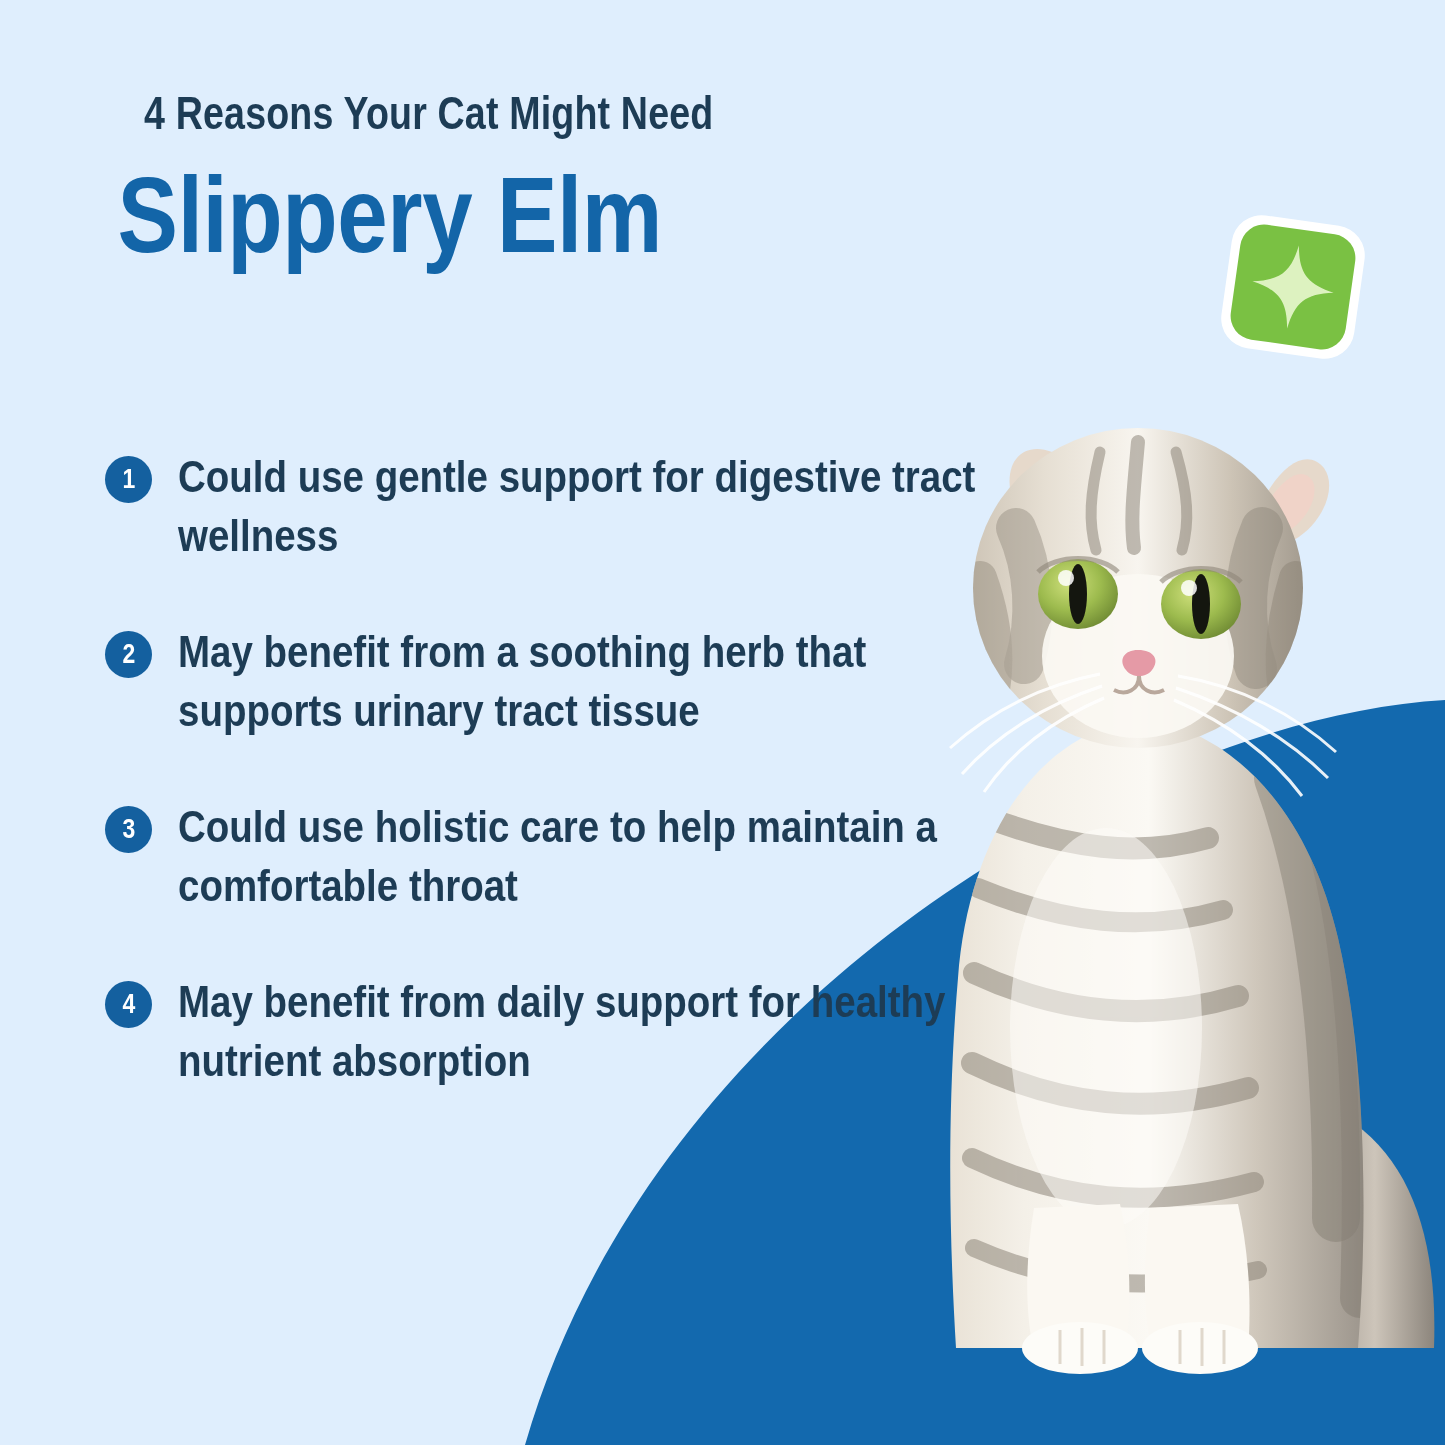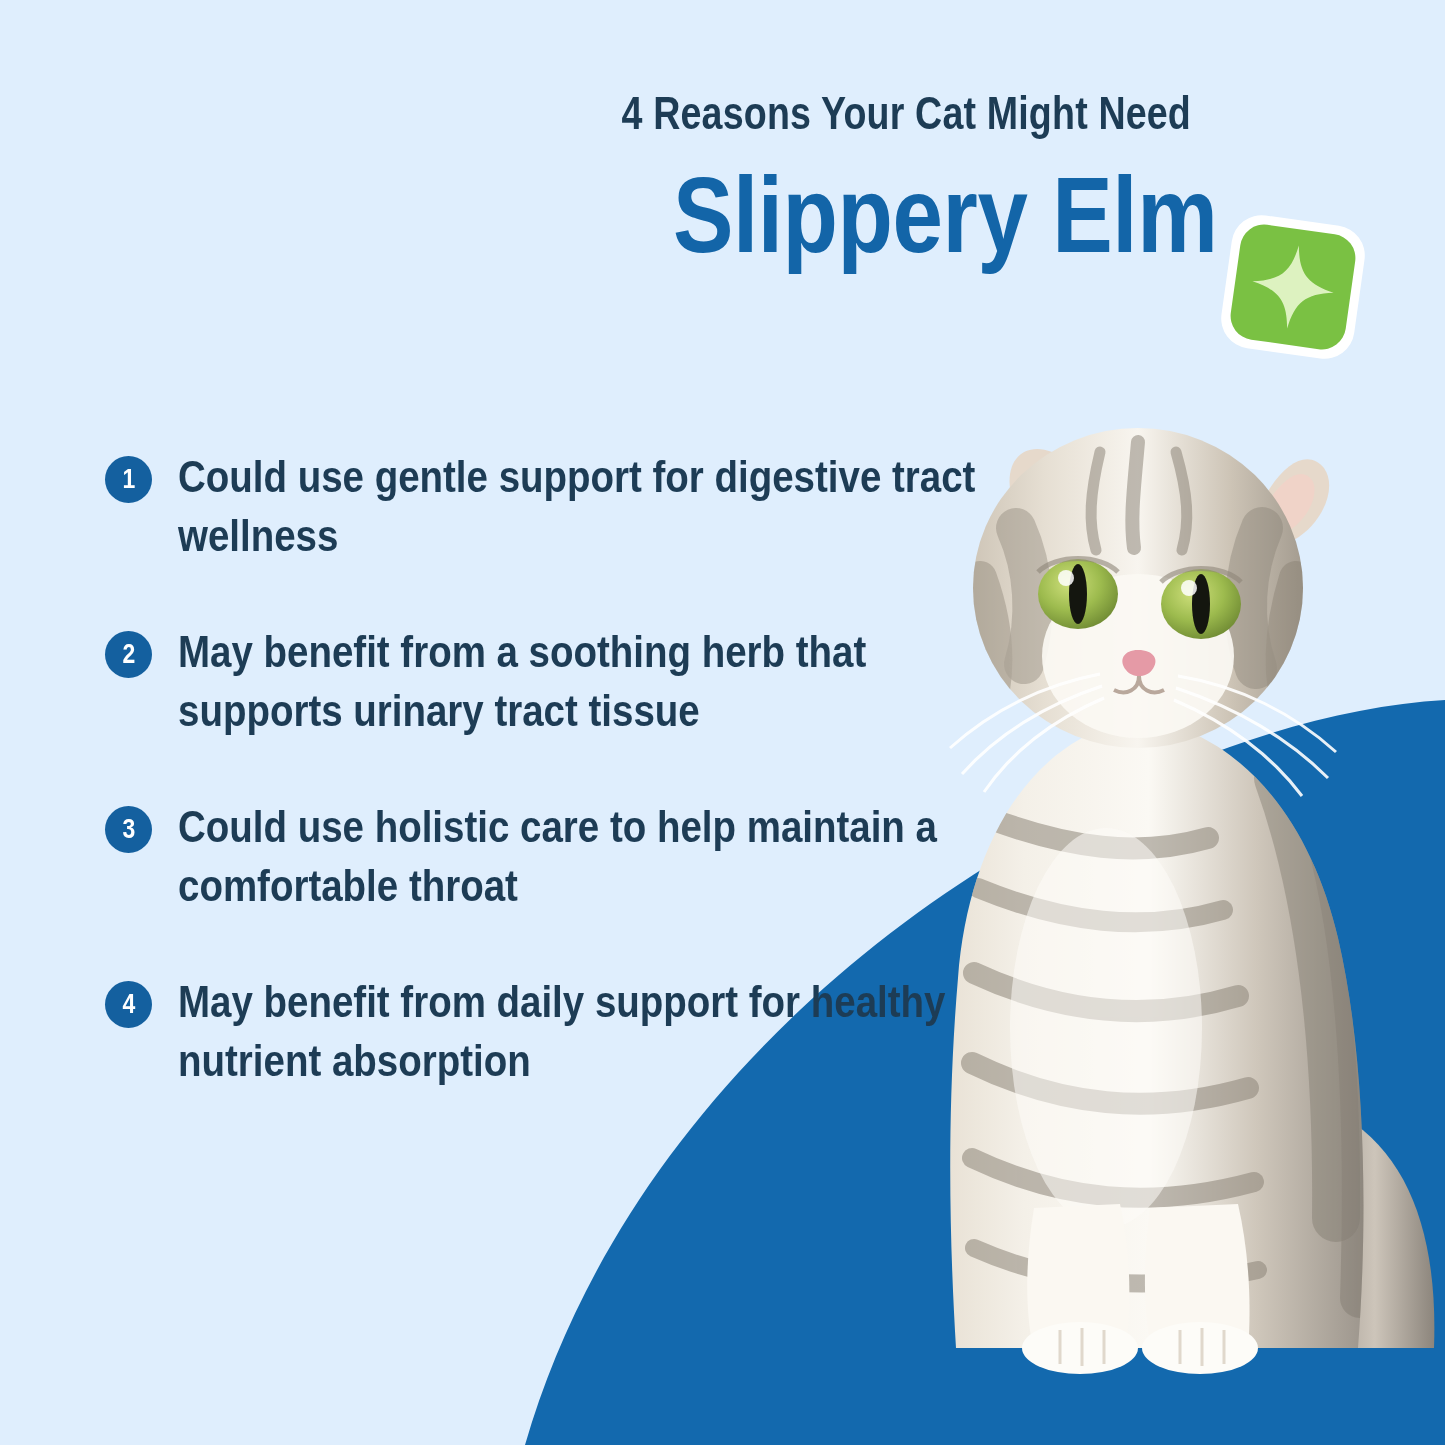--- a/index.html
+++ b/index.html
@@ -7,21 +7,21 @@
     width:1445px;height:1445px;overflow:hidden;
     font-family:"Liberation Sans",sans-serif;
     background:#dfeefd;
   }
   #canvas{position:relative;width:1445px;height:1445px;overflow:hidden;background:#dfeefd;}
 
   
   .wave{position:absolute;left:0;top:0;width:1445px;height:1445px;pointer-events:none;}
 
   
-  .header{position:absolute;left:3px;top:0;width:1320px;text-align:right;}
+  .header{position:absolute;left:12px;top:0;width:1320px;text-align:left;}
   .eyebrow{
     font-size:47px;font-weight:700;color:#1d3c55;
     letter-spacing:.2px;line-height:1.05;
     margin:0;padding-top:88px;
     transform:scaleX(.80);transform-origin:center top;
   }
   .title{
     font-size:108px;font-weight:700;color:#1365a8;
     line-height:1.0;margin:0;padding-top:24px;
     letter-spacing:-.5px;

